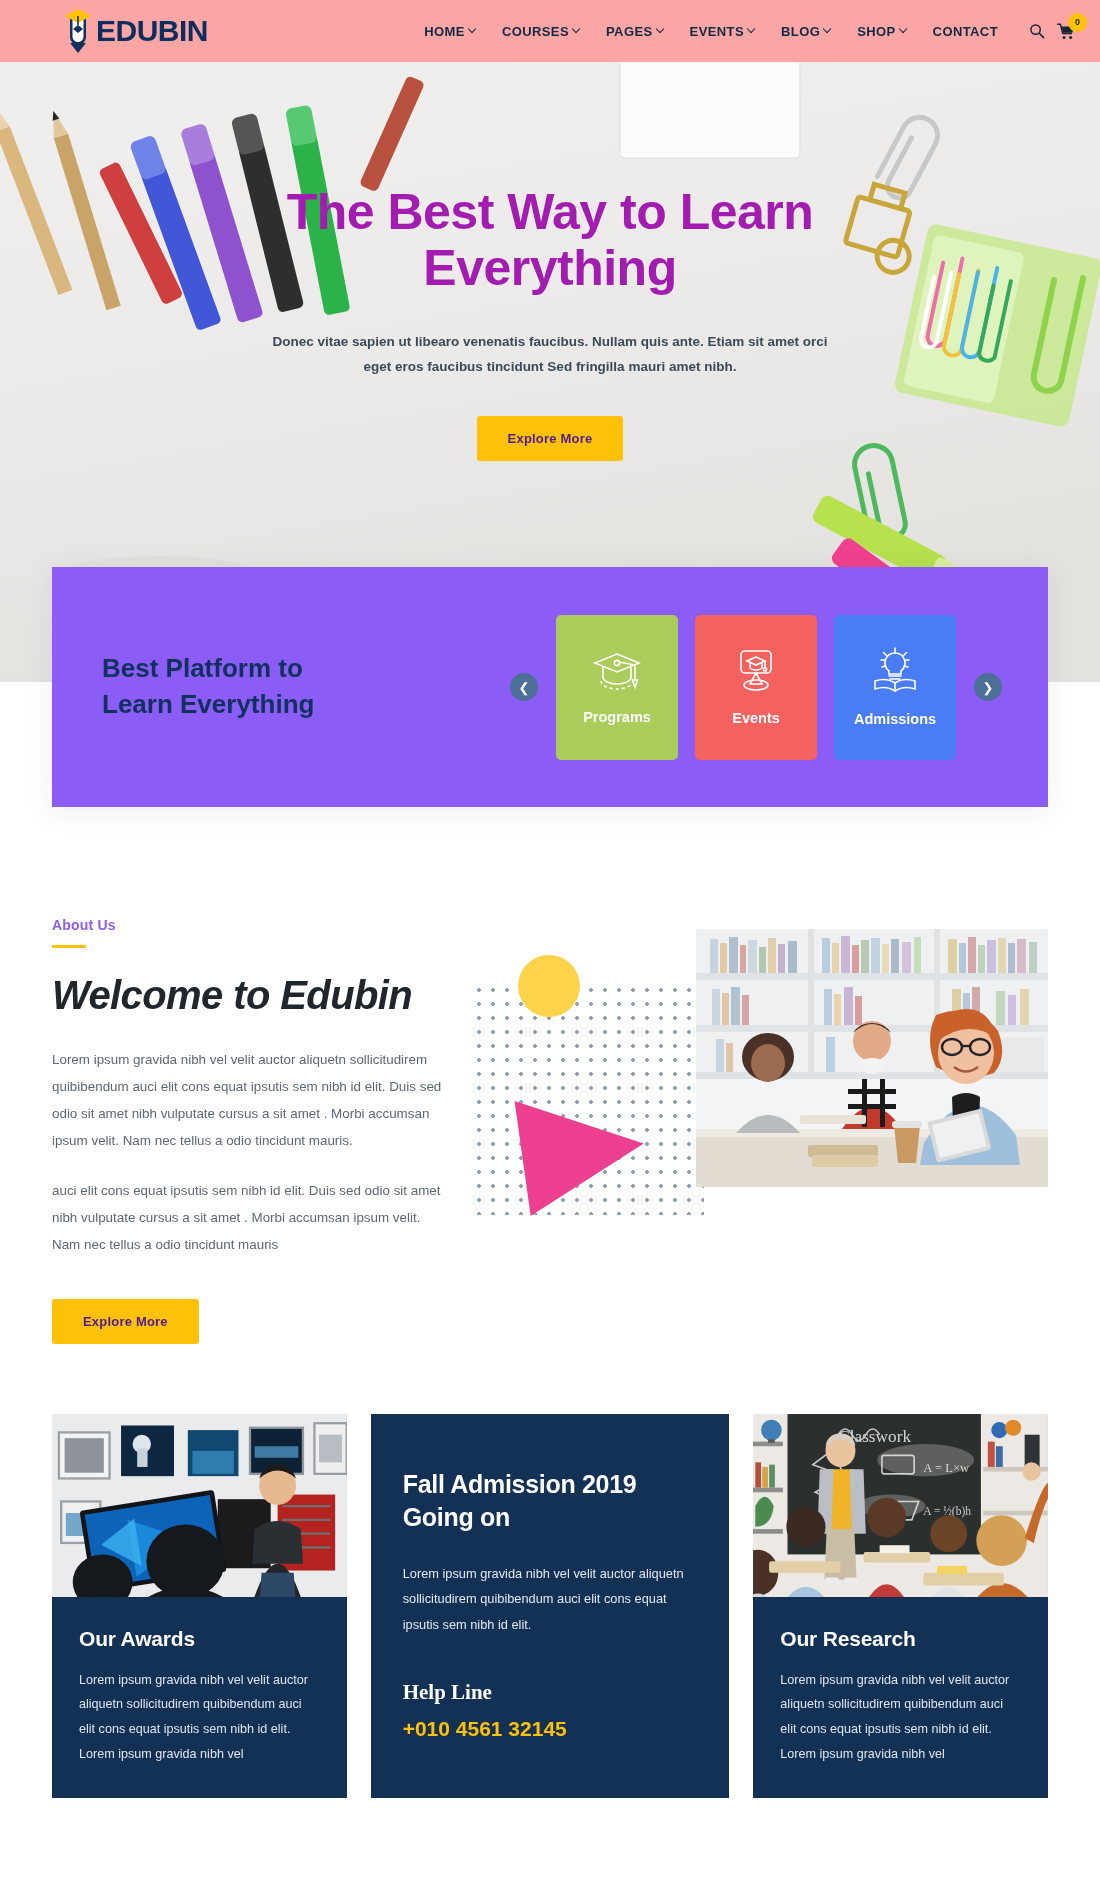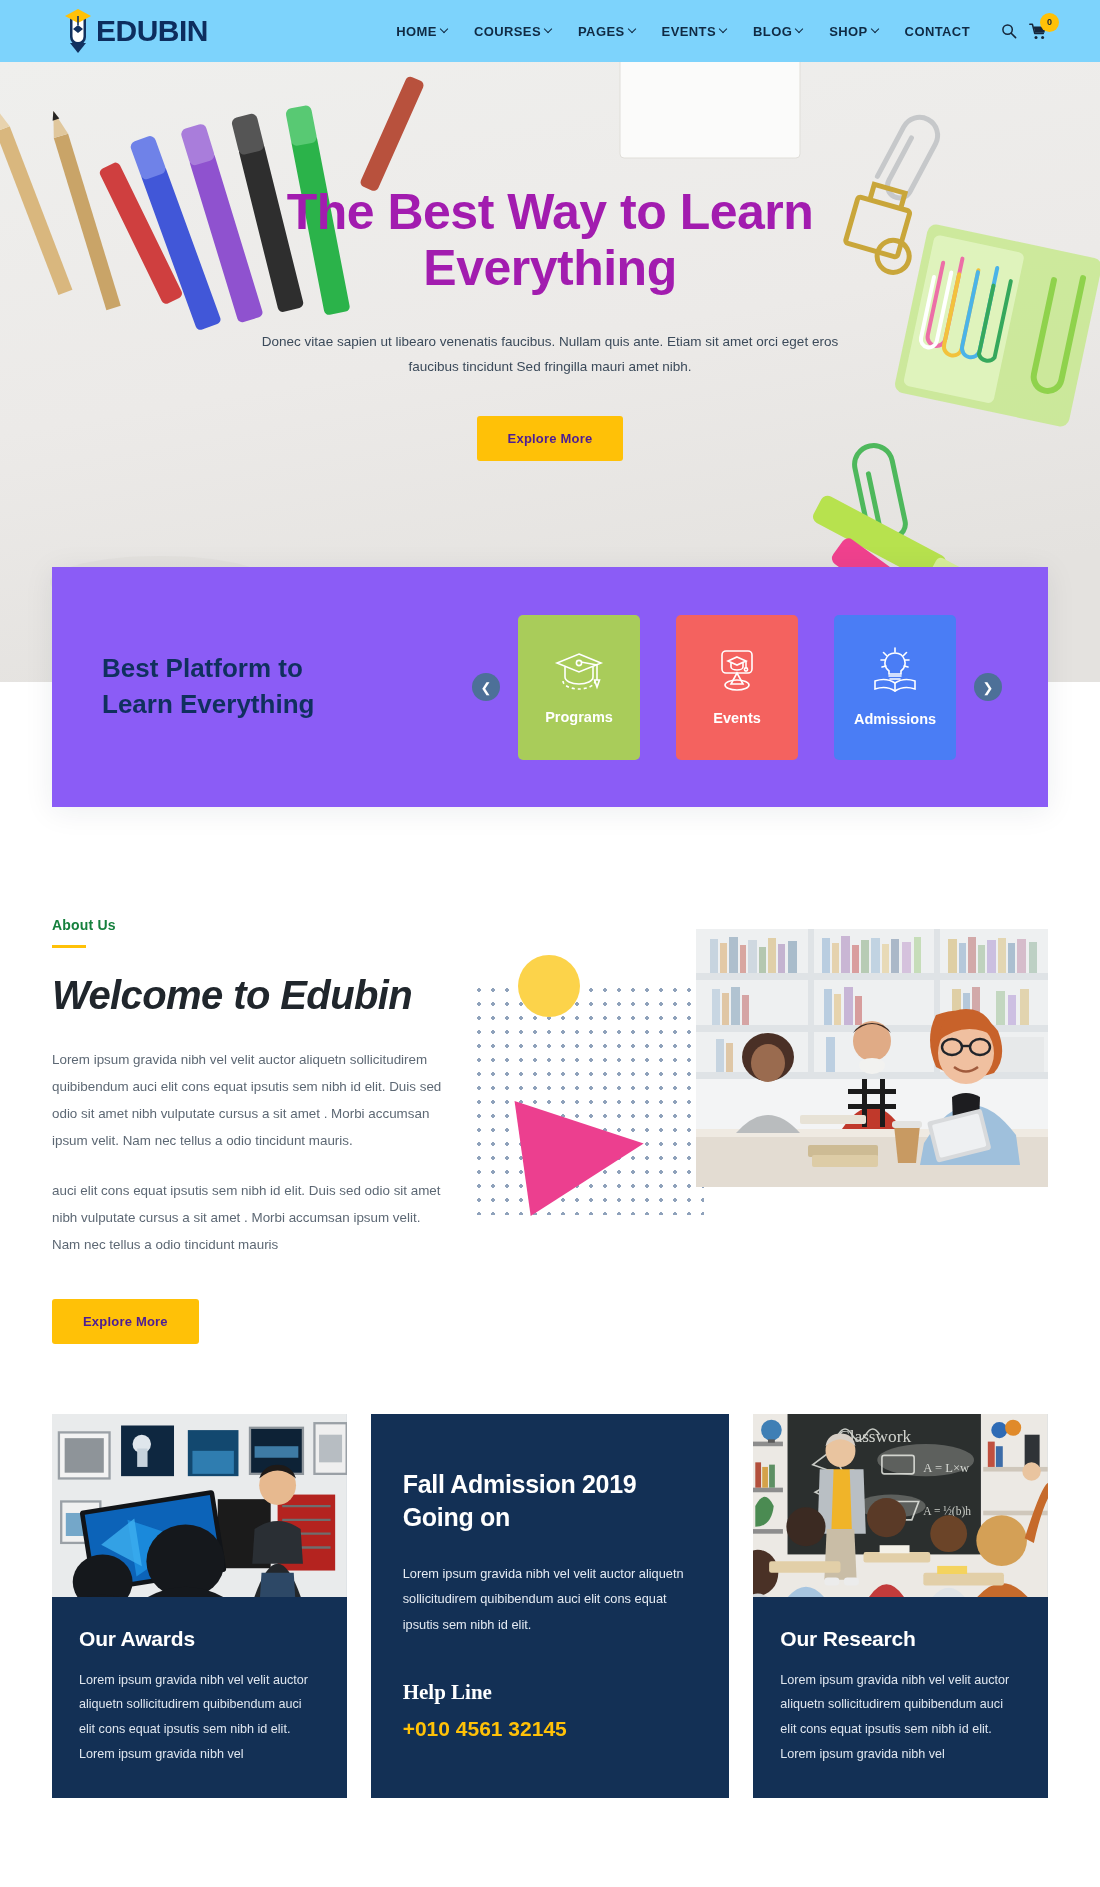--- a/index.html
+++ b/index.html
@@ -8,23 +8,23 @@
     font-family: "Liberation Sans", sans-serif;
     background:#ffffff;
     color:#22303f;
     -webkit-font-smoothing:antialiased;
   }
   .page { position:relative; width:1100px; overflow:hidden; }
 
   
   .header{
     position:relative; z-index:40;
-    height:62px; background:#7dd3fc;
+    height:62px; background:#fca5a5;
     display:flex; align-items:center;
-    padding:0 52px 0 58px;
+    padding:0 24px 0 58px;
   }
   .logo{ display:flex; align-items:center; gap:0px; }
   .logo-mark{ position:relative; width:40px; height:46px; flex:none; }
   .logo-text{
     font-size:30px; font-weight:700; letter-spacing:-0.5px;
     color:#0d2d5e; font-family:"Liberation Sans", sans-serif;
     margin-left:-2px;
   }
   .nav{ margin-left:auto; display:flex; align-items:center; gap:0; }
   .nav-item{
@@ -60,21 +60,21 @@
     position:relative; z-index:5;
     padding-top:122px; text-align:center;
   }
   .hero-title{
     font-size:50px; line-height:1.12; font-weight:700;
     color:#a21caf; letter-spacing:-0.5px;
     max-width:720px; margin:0 auto;
   }
   .hero-sub{
     margin:34px auto 0; max-width:580px;
-    font-size:13.5px; line-height:1.85; color:#3b4a5a;
+    font-size:13.5px; line-height:1.85; color:#3b4a5a;font-weight:bold;
   }
   .btn-yellow{
     display:inline-block; margin-top:36px;
     background:#ffc107; color:#4c1d95;
     font-size:13px; font-weight:700;
     padding:15px 31px; border:none; border-radius:3px;
     cursor:pointer; letter-spacing:0.2px;
   }
 
   
@@ -91,34 +91,34 @@
   .carousel{
     display:flex; align-items:center; gap:18px;
     margin-left:auto; margin-right:8px;
   }
   .arrow{
     width:28px; height:28px; border-radius:50%;
     background:#4d7098; color:#fff;
     display:flex; align-items:center; justify-content:center;
     font-size:13px; cursor:pointer; flex:none;
   }
-  .cards{ display:flex; gap:36px;justify-content:flex-end; }
+  .cards{ display:flex; gap:17px;justify-content:flex-end; }
   .fcard{
     width:122px; height:145px; border-radius:5px;
     display:flex; flex-direction:column; align-items:center;
     justify-content:center; gap:12px; cursor:pointer;
   }
   .fcard .lbl{ font-size:14.5px; font-weight:600; color:#fff; }
 
   
   .about{ position:relative; padding:108px 52px 70px; }
   .about-row{ display:flex; }
   .about-left{ width:392px; padding-top:2px; }
   .eyebrow{
-    font-size:14px; font-weight:700; color:#15803d;
+    font-size:14px; font-weight:700; color:#8b5cf6;
     letter-spacing:0.2px;
   }
   .eyebrow-bar{ width:34px; height:3px; background:#ffc107; margin-top:12px; }
   .about-h2{
     margin-top:24px; font-size:40px; line-height:1.18;
     font-weight:700; color:#20262c; letter-spacing:-0.6px;font-style:italic;
   }
   .about-p{
     margin-top:28px; font-size:13.4px; line-height:2.0; color:#5d6874;
   }

